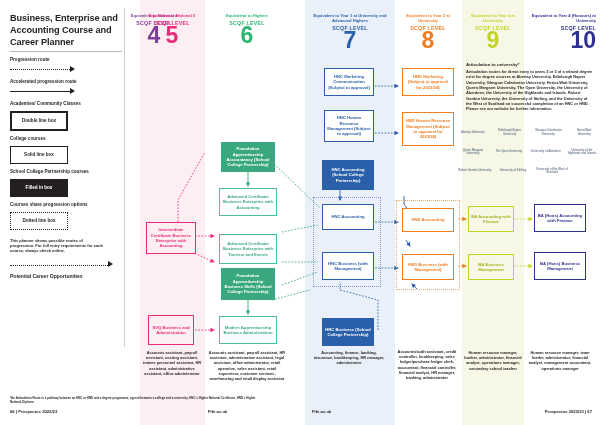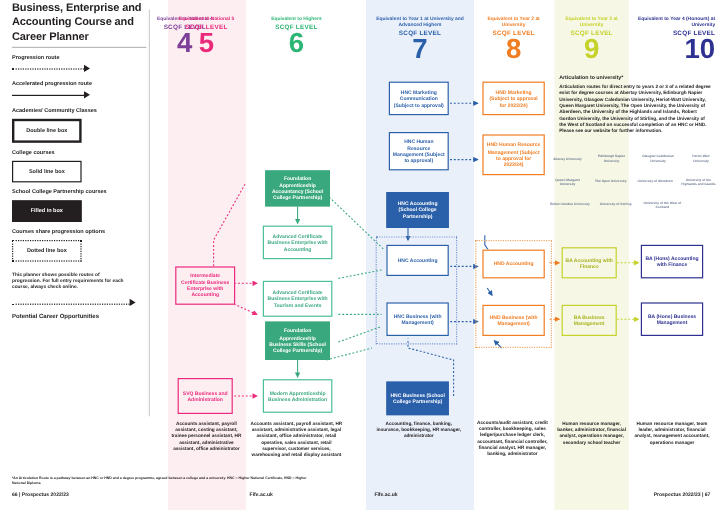--- a/index.html
+++ b/index.html
@@ -16,21 +16,21 @@
   
   .band { position: absolute; top: 0; bottom: 0; }
   .band-5  { left: 140px; width: 65px;  background: #fdeef2; }
   .band-6  { left: 205px; width: 100px; background: #ffffff; }
   .band-7  { left: 305px; width: 90px;  background: #eaf0fa; }
   .band-8  { left: 395px; width: 67px;  background: #ffffff; }
   .band-9  { left: 462px; width: 62px;  background: #f6f7e4; }
   .band-10 { left: 524px; width: 76px;  background: #ffffff; }
 
   
-  .keypanel { position: absolute; left: 10px; top: 0; width: 112px; }
+  .keypanel { position: absolute; left: 10px; top: 12px; width: 112px; }
   .maintitle {
     font-size: 9.2px; font-weight: bold; line-height: 1.32;
     color: #231f20; letter-spacing: -0.1px;
   }
   .keyhead { font-size: 9px; font-weight: bold; margin-top: 11px; }
   .keyrule { border-top: 0.8px solid #b9b9b9; margin: 3px 0 4px 0; width: 100%; }
   .keylabel { font-size: 4.6px; font-weight: bold; line-height: 1.28; margin-top: 5px; }
   .arrowrow { height: 9px; position: relative; margin-top: 2px; }
   .dotline {
     position: absolute; left: 0; top: 4px; width: 62px; height: 0;

